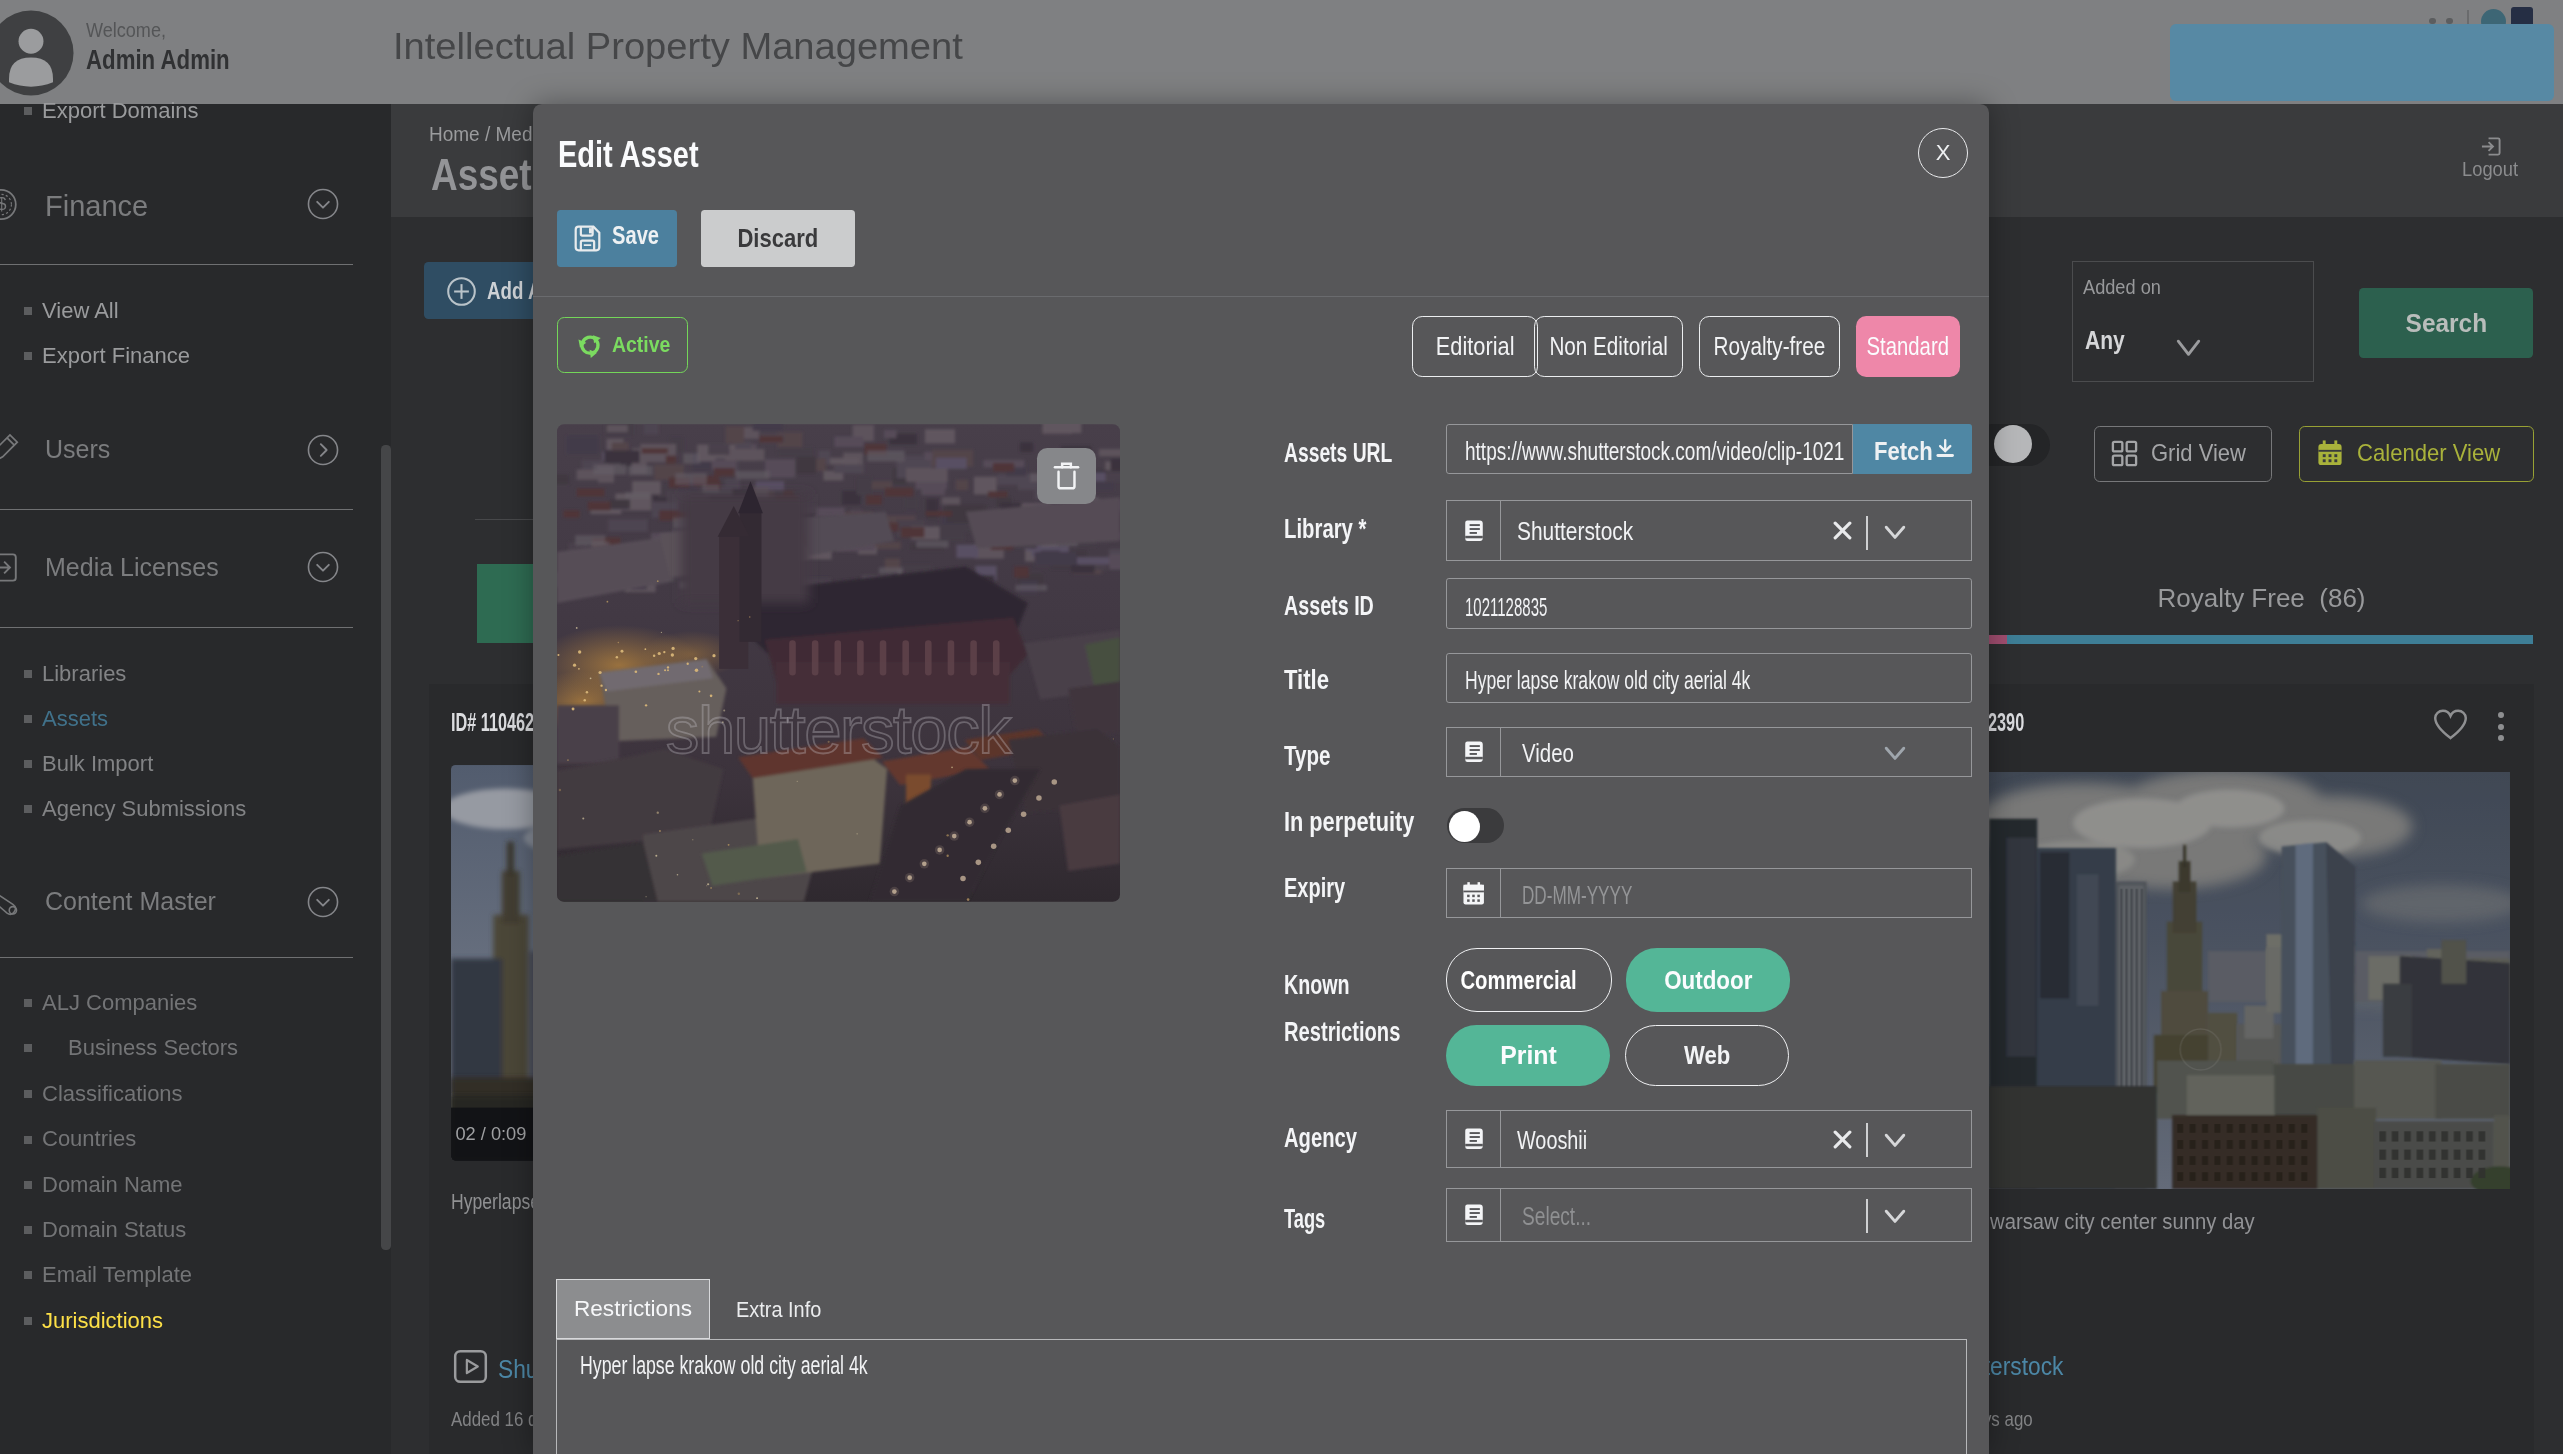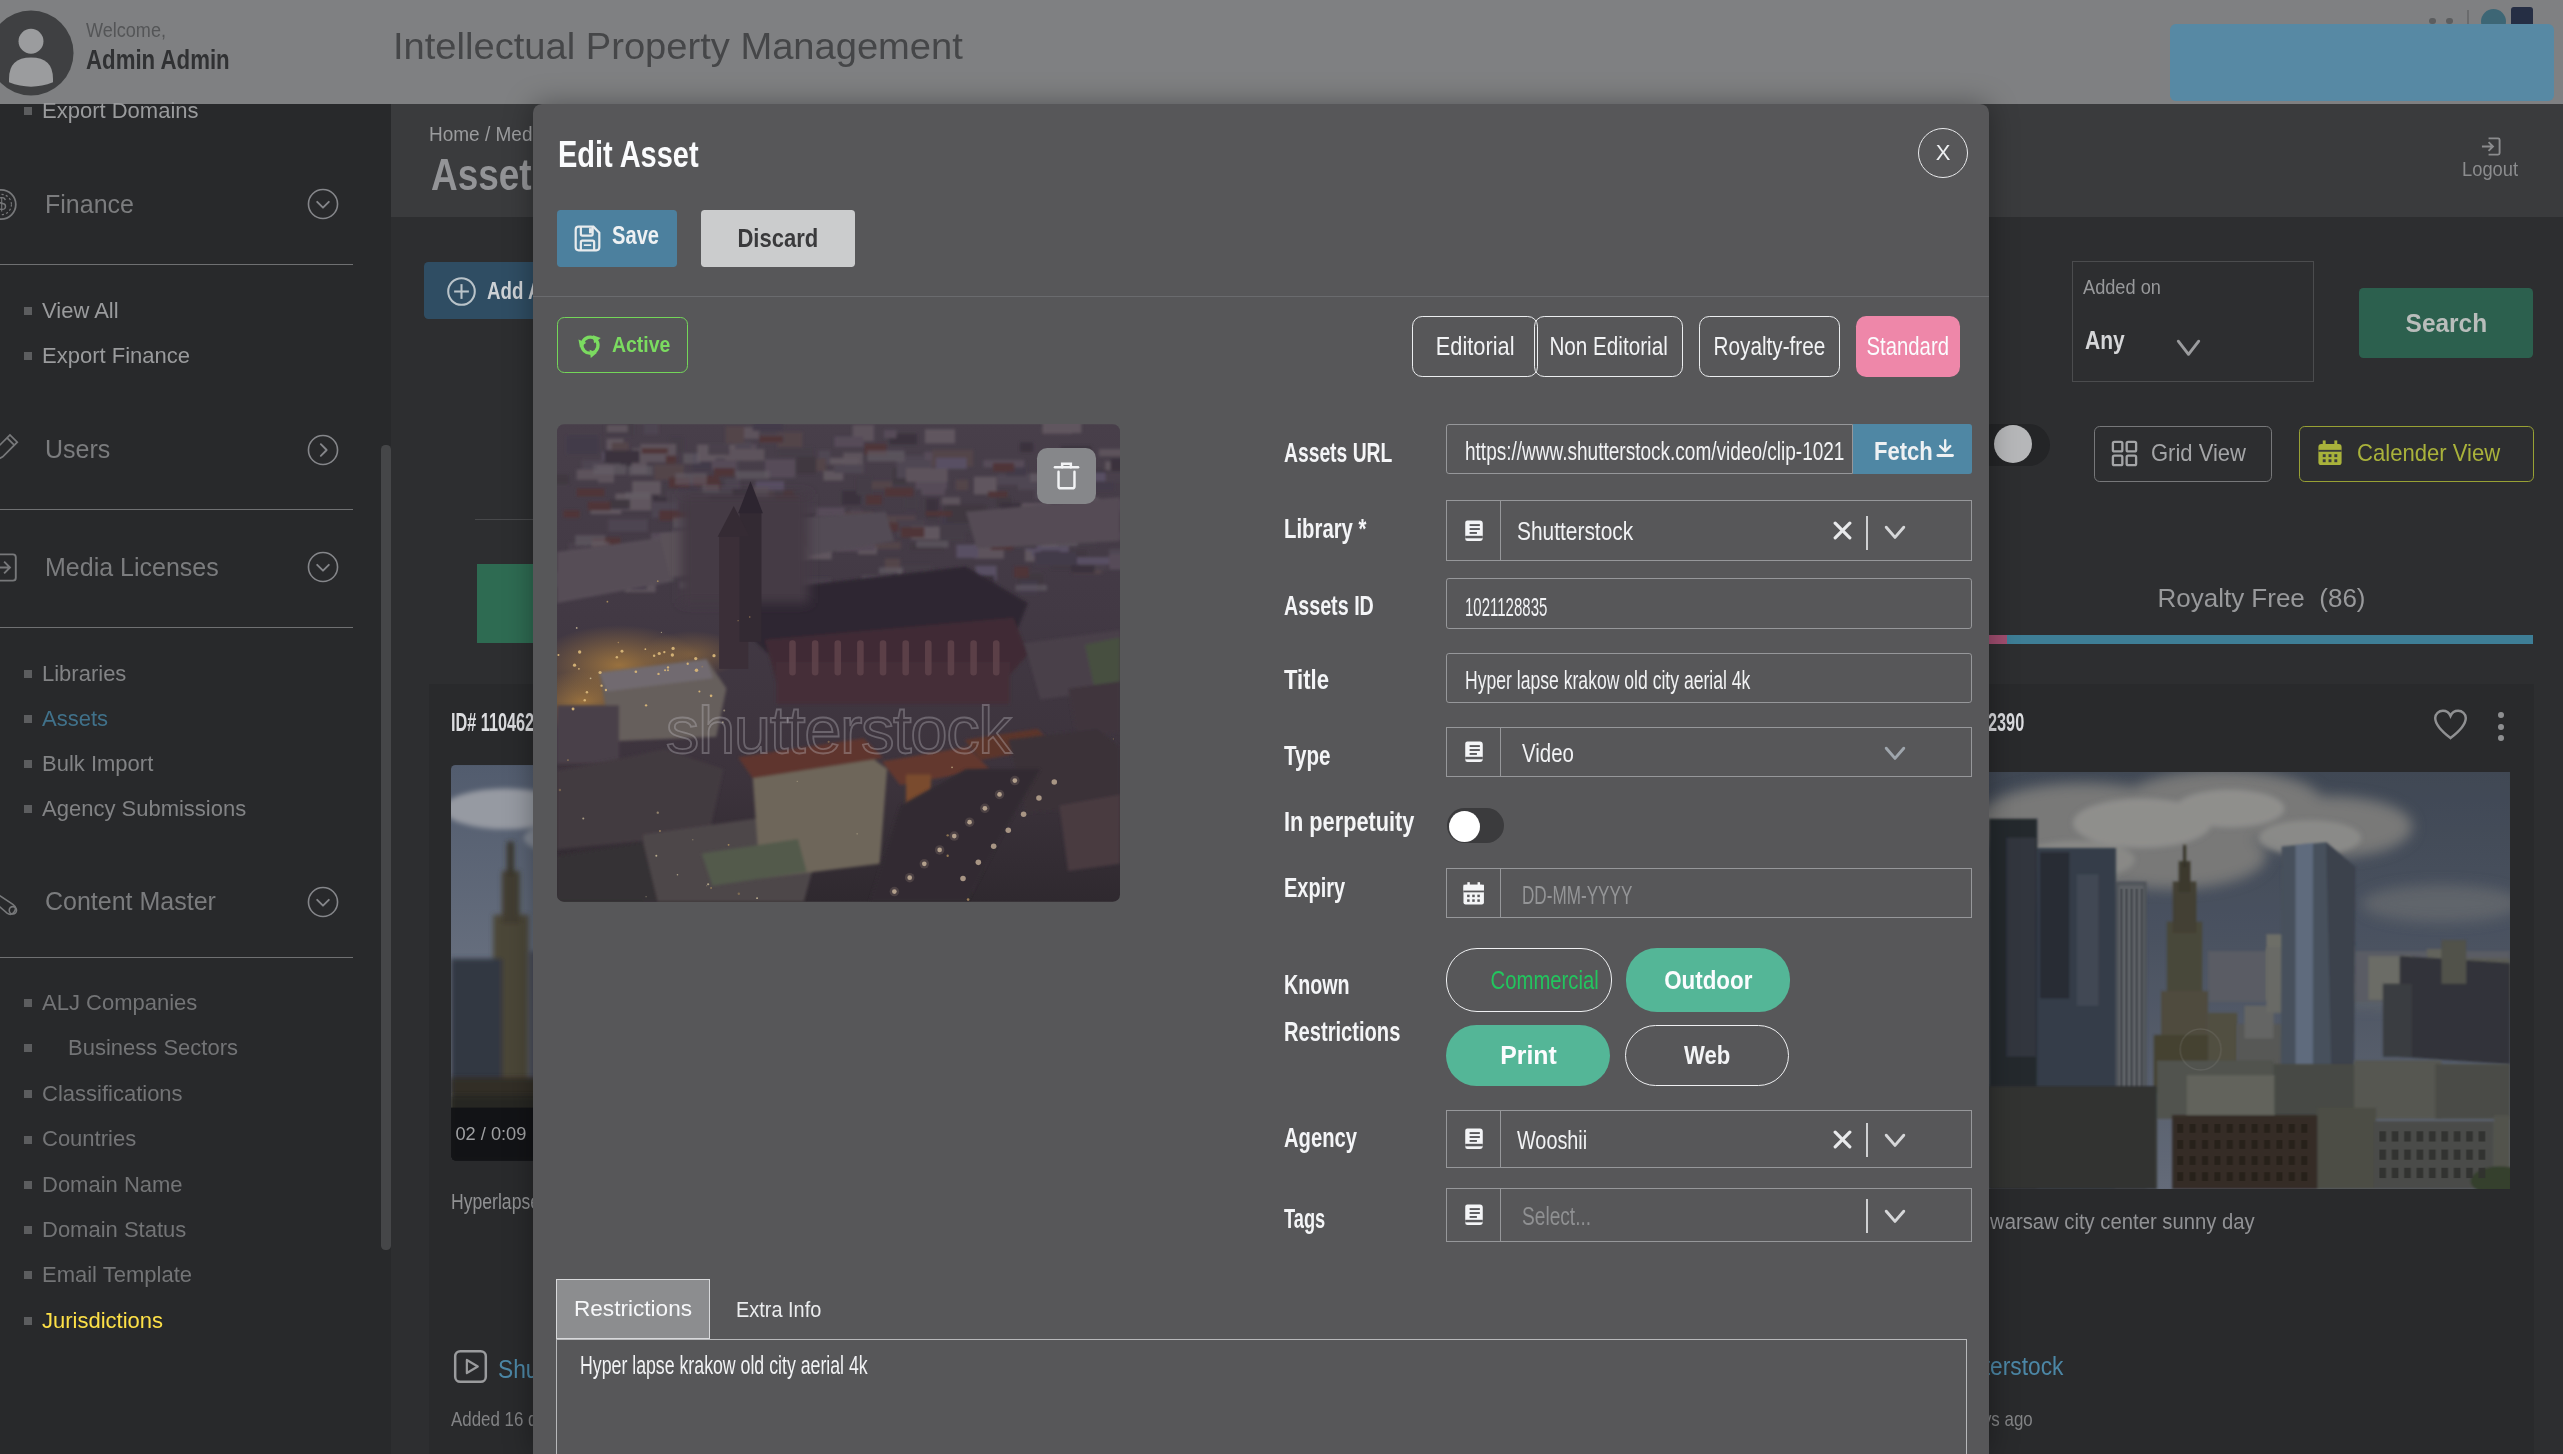--- a/index.html
+++ b/index.html
@@ -27,21 +27,21 @@
 <div class="t" id="t5" style="left:431px;top:150px;font-size:44px;color:#939497;font-weight:700;transform:scaleX(0.84);transform-origin:0 50%;z-index:2;">Assets</div>
 <div style="position:absolute;left:2479px;top:134px;width:25px;height:25px;z-index:2"><svg width="25" height="25" viewBox="0 0 34 34">
       <path d="M13 6 L26 6 Q28 6 28 8 L28 26 Q28 28 26 28 L13 28" fill="none" stroke="#8b8c8e" stroke-width="2.6"></path>
       <path d="M4 17 L19 17 M13 11 L19 17 L13 23" fill="none" stroke="#8b8c8e" stroke-width="2.6"></path>
     </svg></div>
 <div class="t" id="t6" style="left:2462px;top:158px;font-size:20.4px;color:#8b8c8e;font-weight:400;transform:scaleX(0.899);transform-origin:0 50%;z-index:2;">Logout</div>
 <div style="position:absolute;left:0;top:104px;width:391px;height:1351px;background:#28292b;z-index:1"></div>
 <div style="position:absolute;left:381px;top:445px;width:9.5px;height:805px;background:#454648;border-radius:4.4px;z-index:2"></div>
 <div style="position:absolute;left:24px;top:107px;width:8px;height:8px;background:#5c5d5f;z-index:2"></div>
 <div class="t" id="t7" style="left:42px;top:98px;font-size:22px;color:#9a9b9d;font-weight:400;z-index:2;">Export Domains</div>
-<div class="t" id="t8" style="left:45px;top:190px;font-size:25px;color:#7b7c7e;font-weight:400;z-index:2;">Finance</div>
+<div class="t" id="t8" style="left:45px;top:190px;font-size:29px;color:#7b7c7e;font-weight:400;z-index:2;">Finance</div>
 <div style="position:absolute;left:307px;top:188px;width:32px;height:32px;z-index:2"><svg width="32" height="32" viewBox="0 0 44 44">
       <circle cx="22" cy="22" r="20" fill="none" stroke="#85868a" stroke-width="2.2"></circle>
       <path d="M14 19 L22 27 L30 19" fill="none" stroke="#85868a" stroke-width="2.6" stroke-linecap="round" stroke-linejoin="round"></path>
     </svg></div>
 <div style="position:absolute;left:-11.7px;top:187px;width:41px;height:35px;z-index:2;overflow:hidden"><svg width="41" height="35" viewBox="0 0 56 48">
       <circle cx="18" cy="24" r="20" fill="none" stroke="#77787a" stroke-width="2.4"></circle>
       <circle cx="18" cy="24" r="14" fill="none" stroke="#77787a" stroke-width="1.6" stroke-dasharray="3 3"></circle>
       <text x="12" y="32" font-size="24" fill="#77787a" font-family="Liberation Sans">$</text>
     </svg></div>
 <div style="position:absolute;left:0;top:264px;width:353px;height:0.7px;background:#6f7072;z-index:2"></div>
@@ -936,21 +936,21 @@
         <rect x="14" y="18.6" width="3.4" height="3.4"></rect>
         <rect x="21" y="18.6" width="3.4" height="3.4"></rect>
         <rect x="7" y="25" width="3.4" height="3.4"></rect>
         <rect x="14" y="25" width="3.4" height="3.4"></rect>
         <rect x="21" y="25" width="3.4" height="3.4"></rect>
       </g>
     </svg>
   </div>
 <div style="position:absolute;left:1500px;top:868px;width:472px;height:50px;border:1.5px solid #96979a;z-index:11"></div>
 <div class="t" id="t65" style="left:1522px;top:881px;font-size:25px;color:#949597;font-weight:400;transform:scaleX(0.685);transform-origin:0 50%;z-index:11;">DD-MM-YYYY</div>
-<div style="position:absolute;left:1446px;top:948px;width:166px;height:64px;border:1.5px solid #eff0f2;border-radius:31px;z-index:11;display:flex;align-items:center;justify-content:flex-end;font-size:25px;font-weight:400;color:#22c55e">
+<div style="position:absolute;left:1446px;top:948px;width:166px;height:64px;border:1.5px solid #eff0f2;border-radius:31px;z-index:11;display:flex;align-items:center;justify-content:flex-start;font-size:25px;font-weight:700;color:#ffffff">
     <span id="t66" style="display:inline-block;white-space:nowrap;transform:scaleX(0.812);">Commercial</span>
   </div>
 <div style="position:absolute;left:1626px;top:948px;width:164px;height:64px;background:#54b697;border-radius:31px;z-index:11;display:flex;align-items:center;justify-content:center;font-size:25px;font-weight:700;color:#fbfcfe">
     <span id="t67" style="display:inline-block;white-space:nowrap;transform:scaleX(0.895);">Outdoor</span>
   </div>
 <div style="position:absolute;left:1446px;top:1025px;width:164px;height:61px;background:#54b697;border-radius:31px;z-index:11;display:flex;align-items:center;justify-content:center;font-size:25px;font-weight:700;color:#fbfcfe">
     <span id="t68" style="display:inline-block;white-space:nowrap;transform:scaleX(0.994);">Print</span>
   </div>
 <div style="position:absolute;left:1625px;top:1025px;width:164px;height:61px;border:1.5px solid #eff0f2;border-radius:31px;z-index:11;display:flex;align-items:center;justify-content:center;font-size:25px;font-weight:700;color:#f3f4f6">
     <span id="t69" style="display:inline-block;white-space:nowrap;transform:scaleX(0.885);">Web</span>

